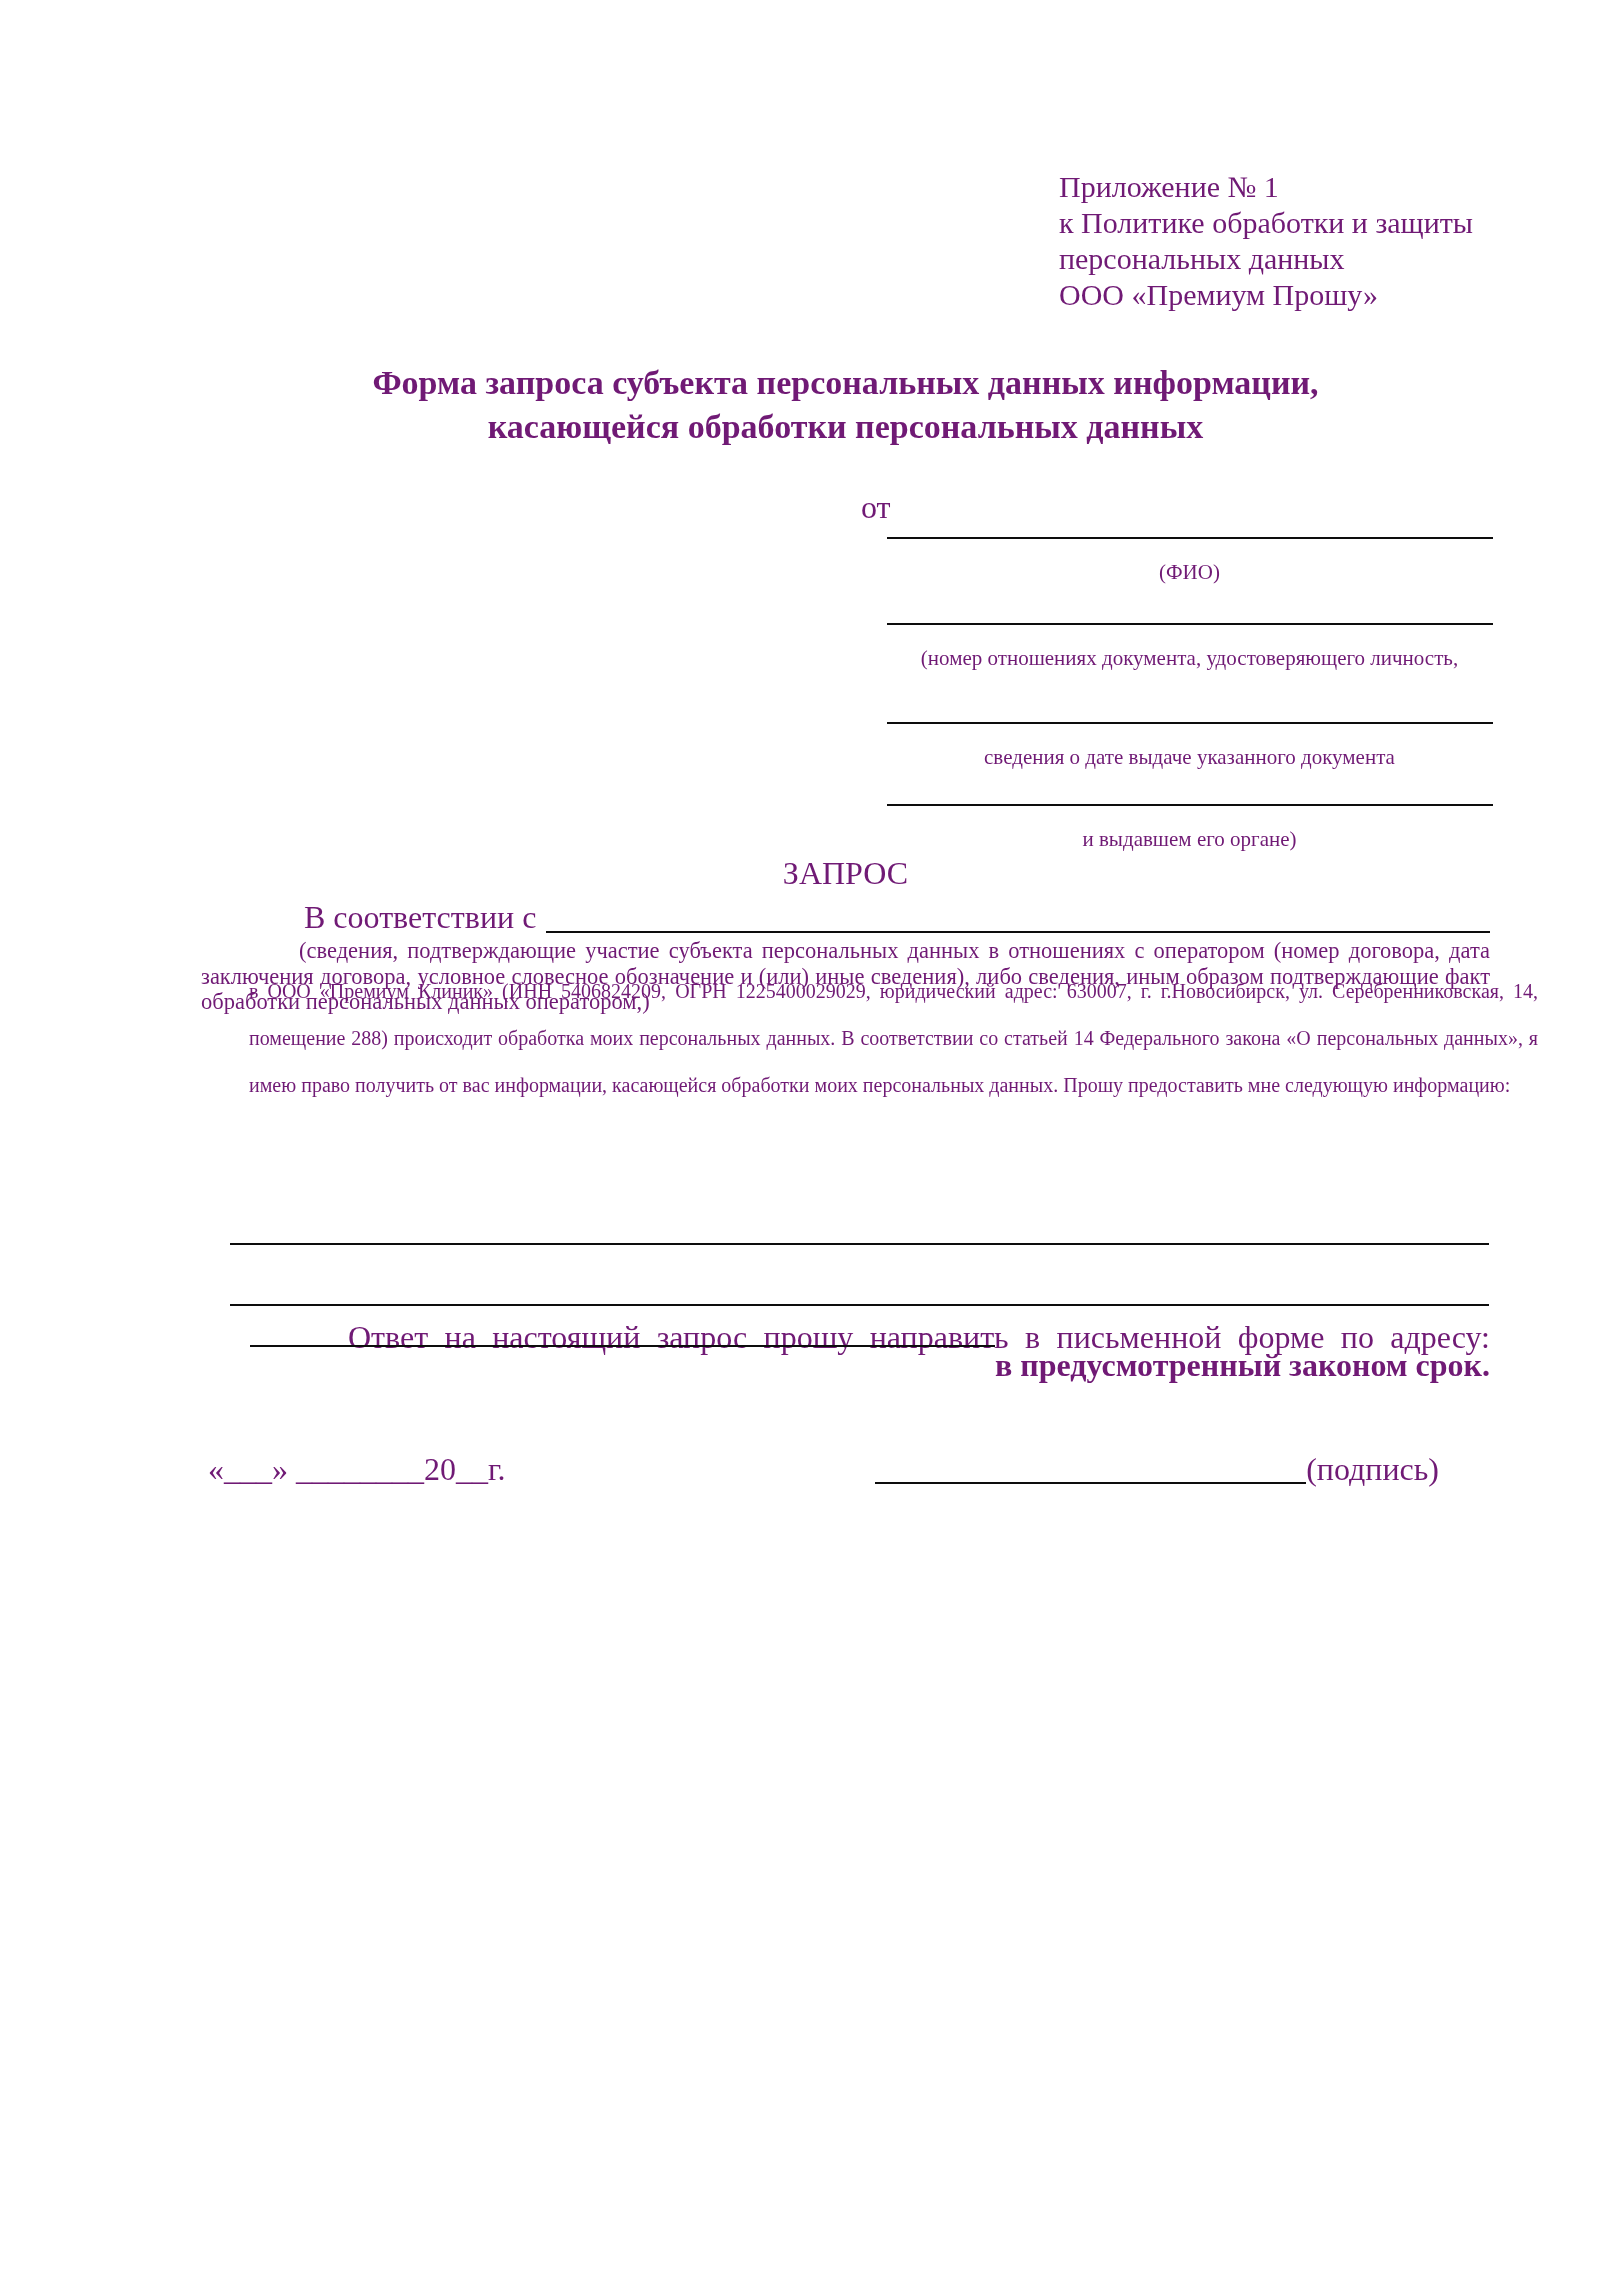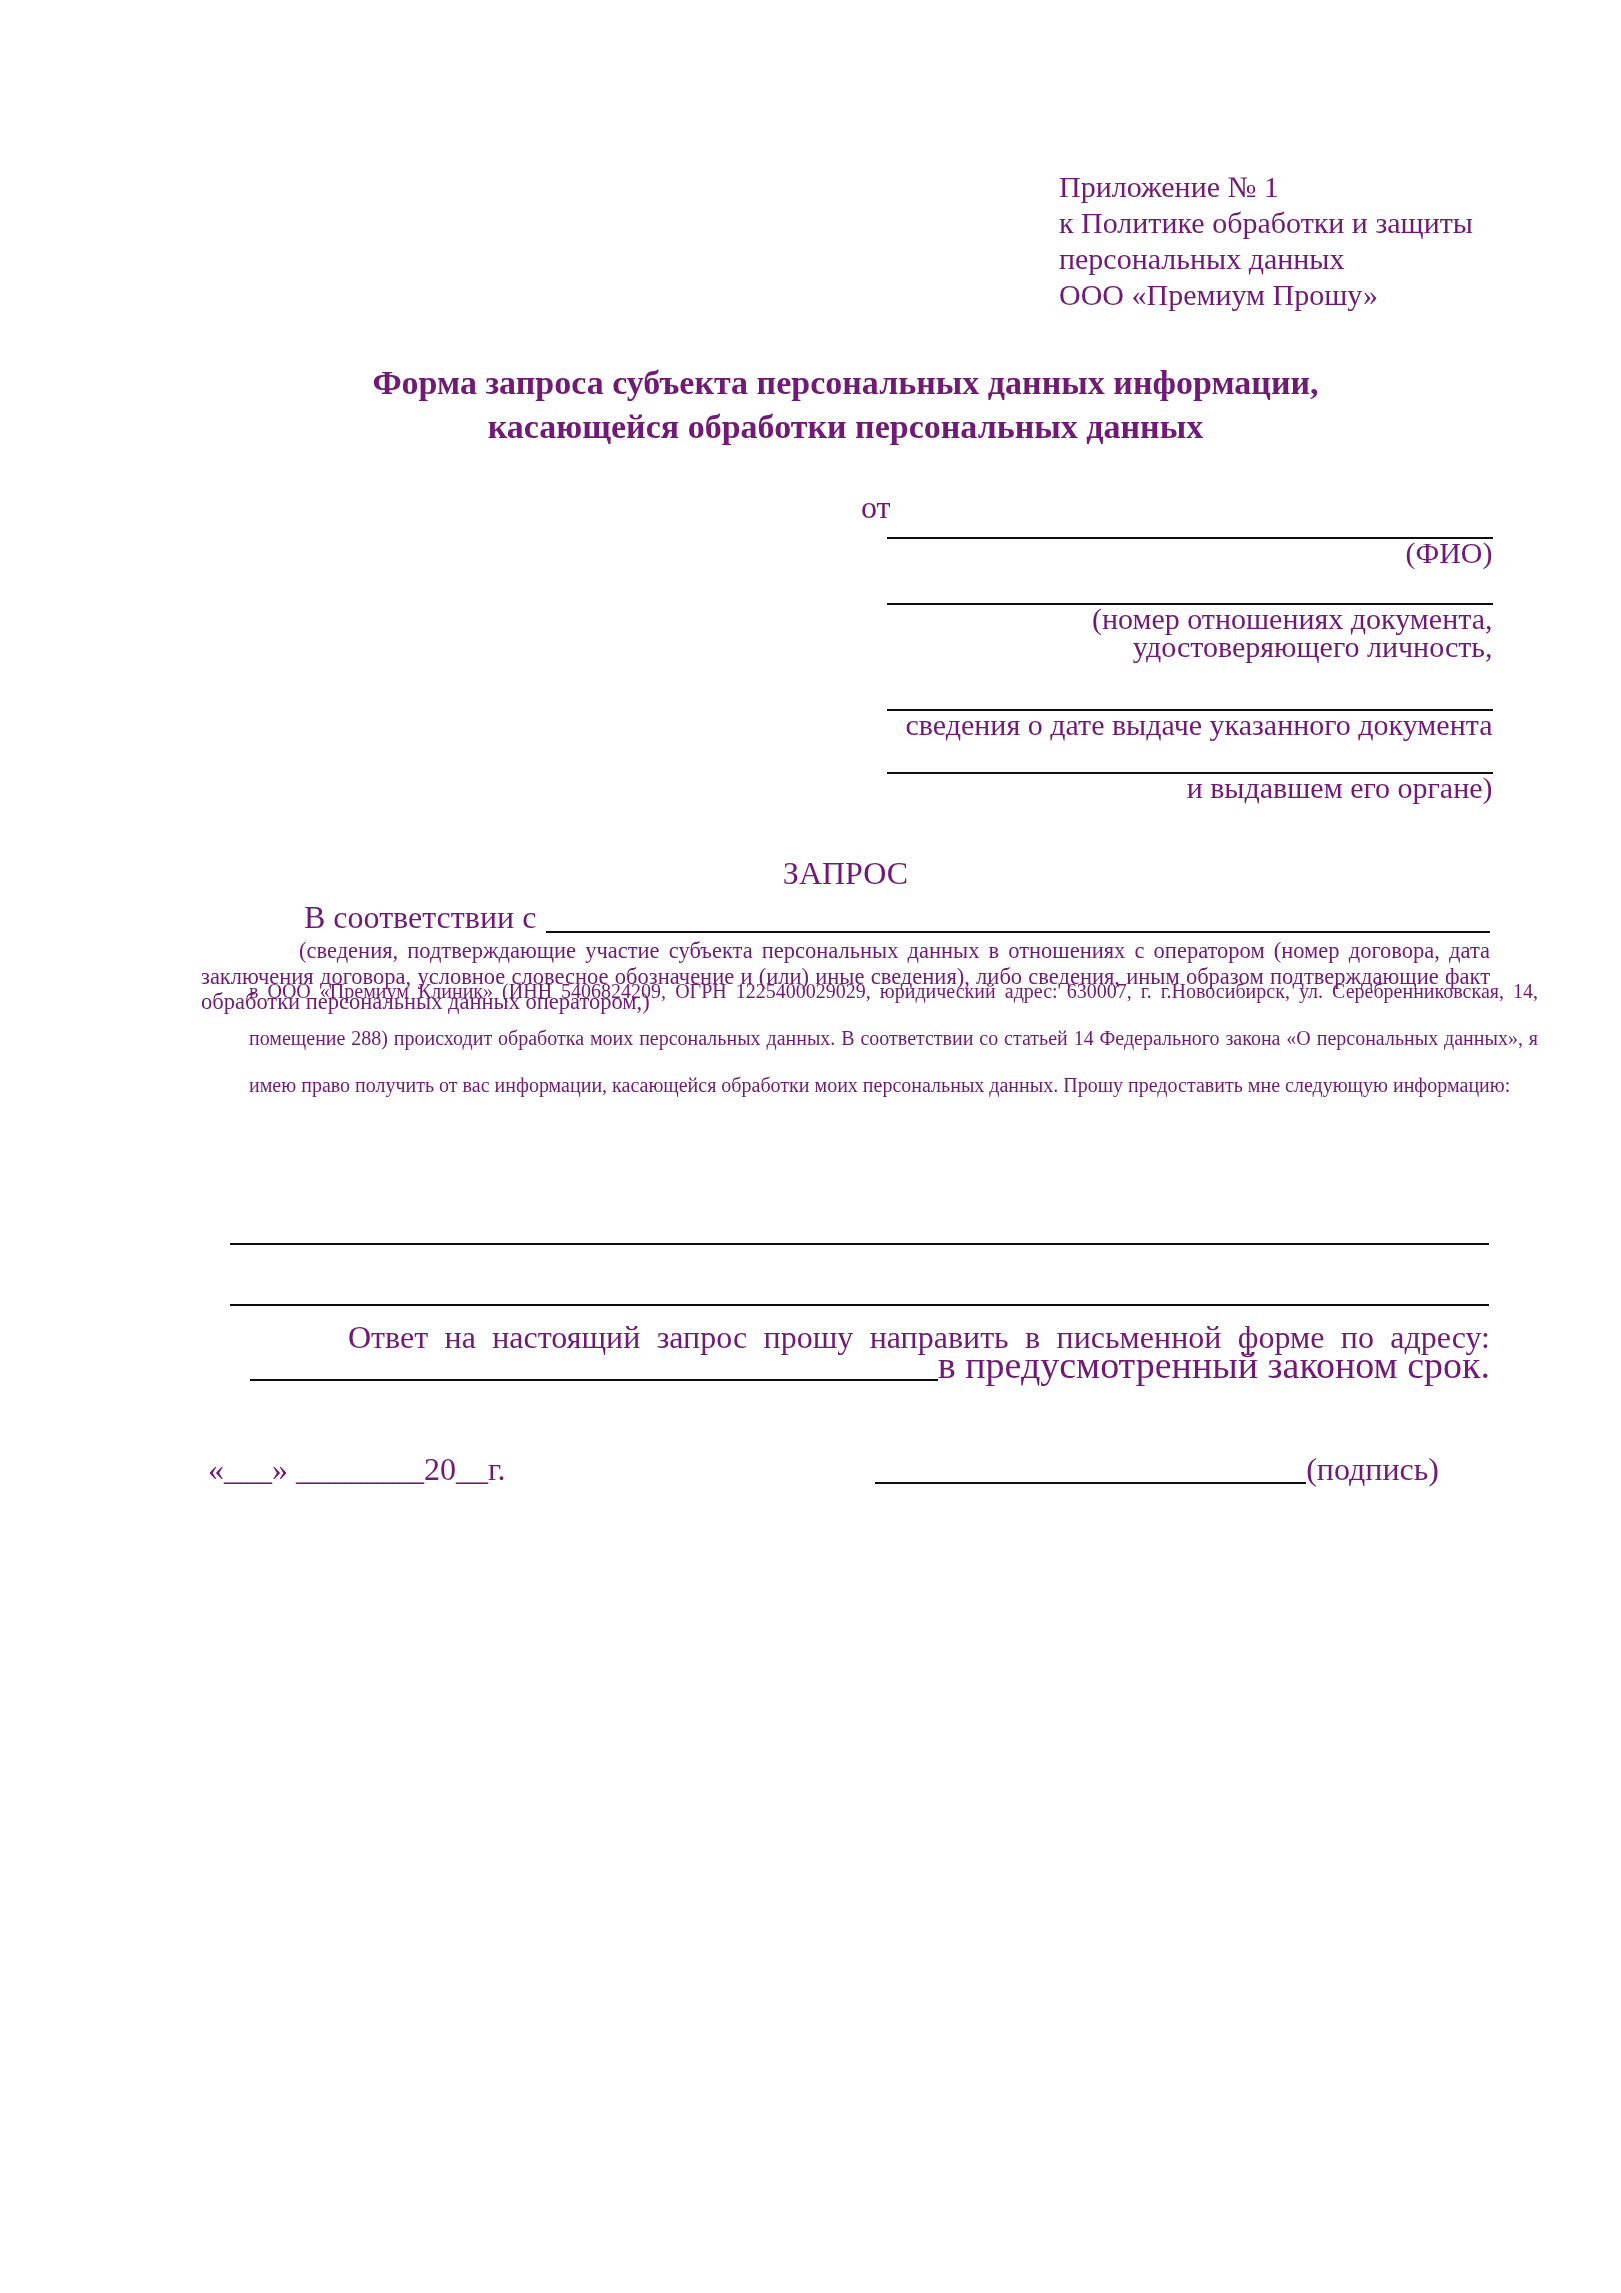--- a/index.html
+++ b/index.html
@@ -48,23 +48,24 @@
   }
   .addressee .rule {
     margin-left: 25.5px;
     width: 606px;
     height: 11.8px;
     border-bottom: 2.9px solid #0d0d0d;
   }
   .addressee .caption {
     margin-left: 25.5px;
     width: 606px;
-    text-align: right;
-    font-size: 30px;
+    text-align: center;
+    font-size: 21px;
     line-height: 27.4px;
+    margin-top: 20px;
   }
   .rule-gap-a { margin-top: 27.4px; }
   .rule-gap-b { margin-top: 39px; }
   .rule-gap-c { margin-top: 23.5px; }
 
   .request-heading {
     position: absolute;
     left: 201px;
     top: 853px;
     width: 1289px;
@@ -134,23 +135,24 @@
     text-align-last: justify;
     text-indent: 147px;
   }
 
   .address-row {
     position: absolute;
     left: 201px;
     top: 1345px;
     width: 1289px;
     display: flex;
-    align-items: flex-end;
-    font-size: 38px;
-    line-height: 41px;
+    align-items: flex-start;
+    font-size: 32px;
+    line-height: 41px;
+    font-weight: bold;
   }
   .address-row .fill-rule { margin-left: 49px; margin-right: 0; margin-bottom: 4.9px; }
   .address-row .tail-text { white-space: nowrap; }
 
   .date-row {
     position: absolute;
     left: 208px;
     top: 1449px;
     font-size: 32px;
     line-height: 41px;

